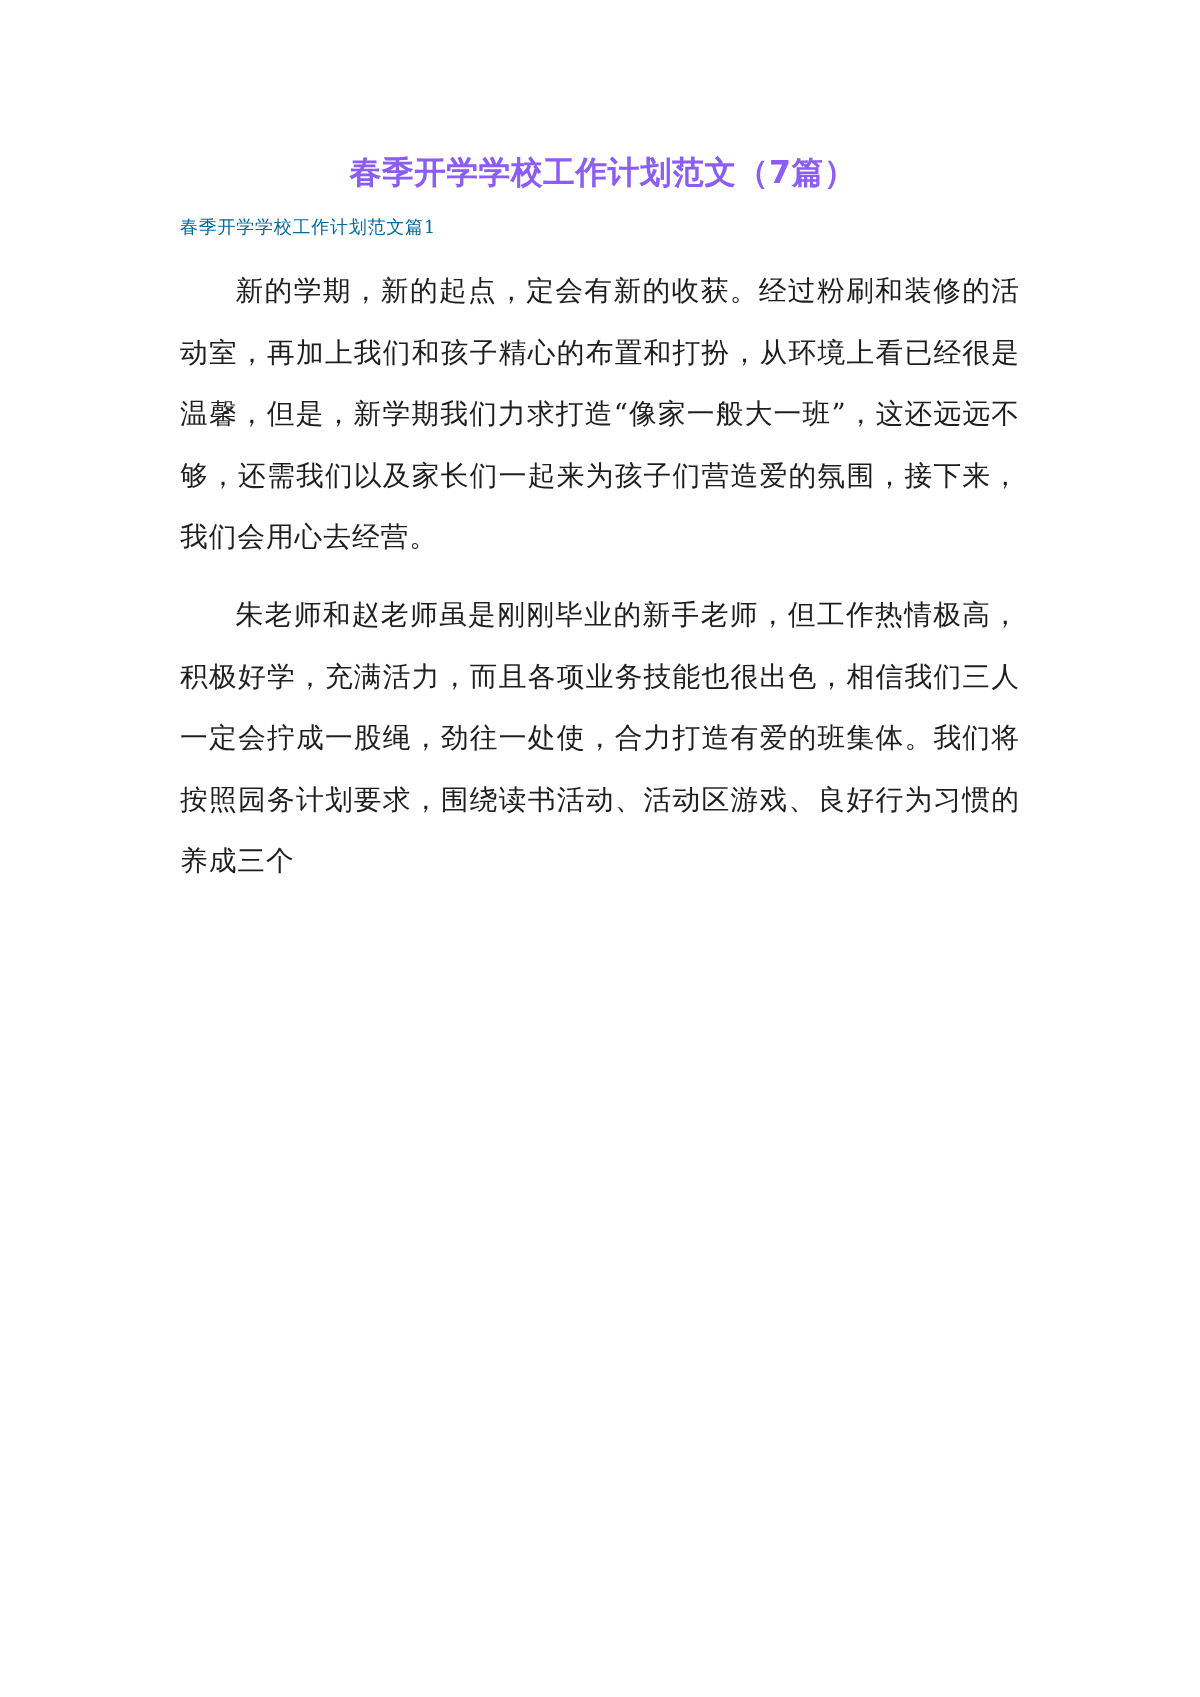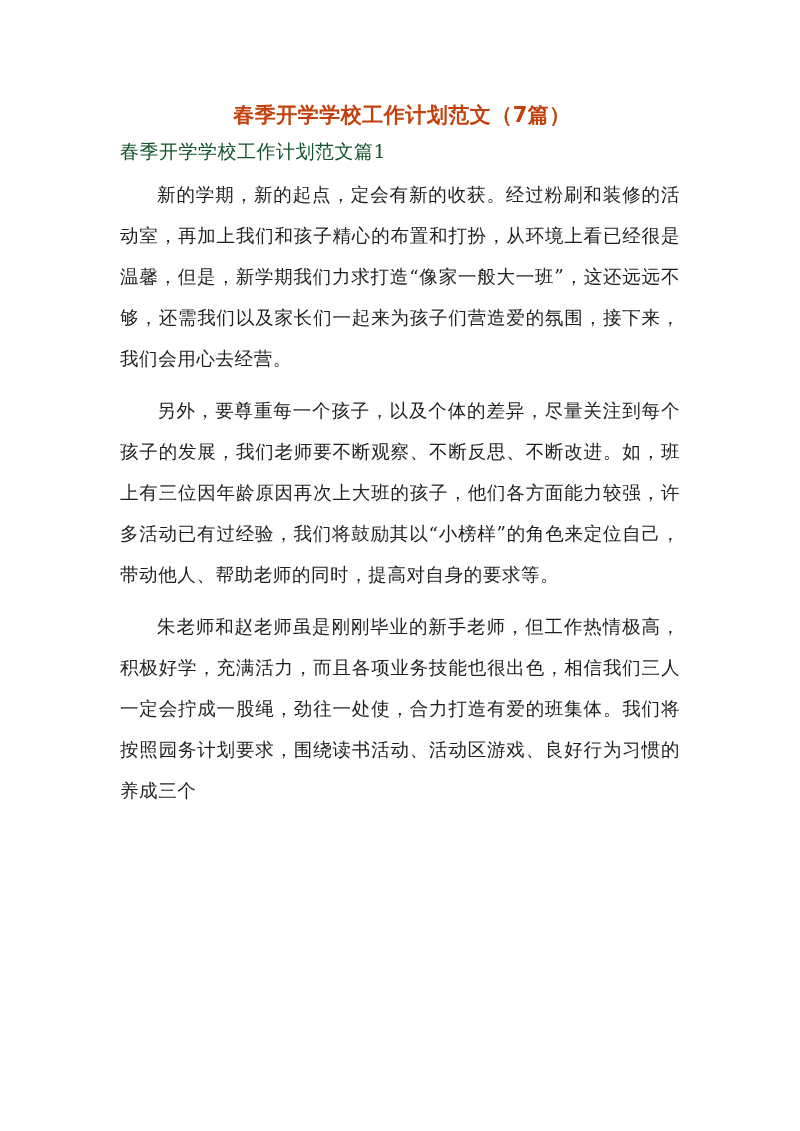--- a/index.html
+++ b/index.html
@@ -22,28 +22,28 @@
       width: 564px;
     }
     .doc-title {
       text-align: center;
       font-family: "DejaVu Sans", "Liberation Sans", sans-serif;
       font-weight: bold;
       font-size: 21px;
       line-height: 30px;
       height: 30px;
       margin: 0 0 6px 0;
-      color: #c2410c;
+      color: #8b5cf6;
       letter-spacing: 0.5px;
     }
     .section-heading {
-      font-size: 19px;
+      font-size: 12px;
       line-height: 30px;
       margin: 0 0 8px 0;
-      color: #14532d;
+      color: #0369a1;
       font-weight: normal;
       letter-spacing: 0.5px;
     }
     .para {
       font-size: 18.5px;
       line-height: 41px;
       margin: 0 4px 11px 0;
       text-indent: 2em;
       text-align: justify;
       text-align-last: left;
@@ -52,15 +52,14 @@
     }
     .para:last-child { margin-bottom: 0; }
   </style>
 </head>
 <body>
 
 <div class="page">
   <h1 class="doc-title">春季开学学校工作计划范文（7篇）</h1>
   <h2 class="section-heading">春季开学学校工作计划范文篇1</h2>
   <p class="para">新的学期，新的起点，定会有新的收获。经过粉刷和装修的活动室，再加上我们和孩子精心的布置和打扮，从环境上看已经很是温馨，但是，新学期我们力求打造“像家一般大一班”，这还远远不够，还需我们以及家长们一起来为孩子们营造爱的氛围，接下来，我们会用心去经营。</p>
-  <p class="para">另外，要尊重每一个孩子，以及个体的差异，尽量关注到每个孩子的发展，我们老师要不断观察、不断反思、不断改进。如，班上有三位因年龄原因再次上大班的孩子，他们各方面能力较强，许多活动已有过经验，我们将鼓励其以“小榜样”的角色来定位自己，带动他人、帮助老师的同时，提高对自身的要求等。</p>
   <p class="para">朱老师和赵老师虽是刚刚毕业的新手老师，但工作热情极高，积极好学，充满活力，而且各项业务技能也很出色，相信我们三人一定会拧成一股绳，劲往一处使，合力打造有爱的班集体。我们将按照园务计划要求，围绕读书活动、活动区游戏、良好行为习惯的养成三个</p>
 </div>
 
 </body></html>

